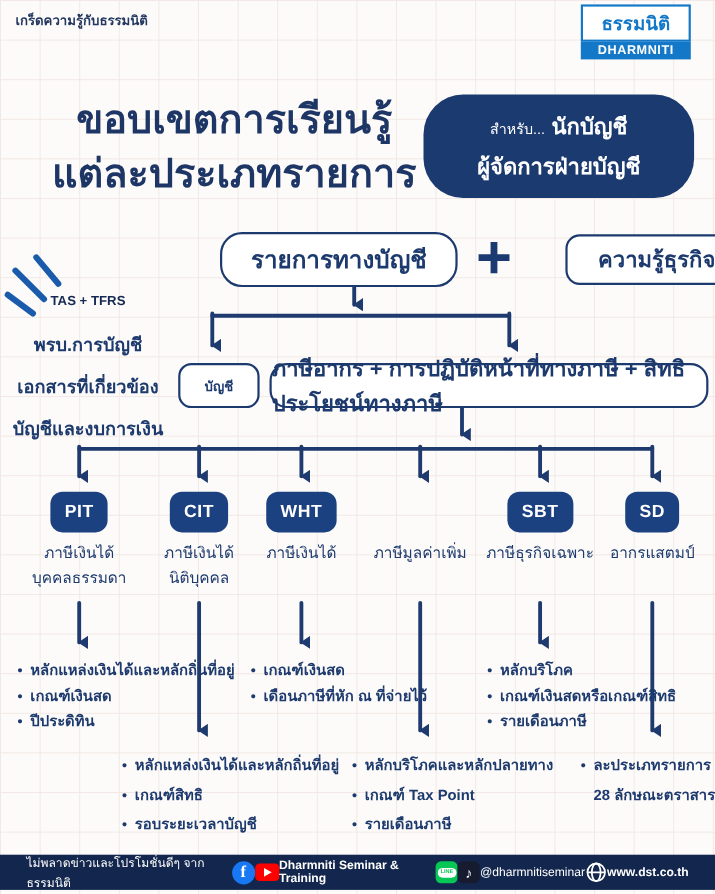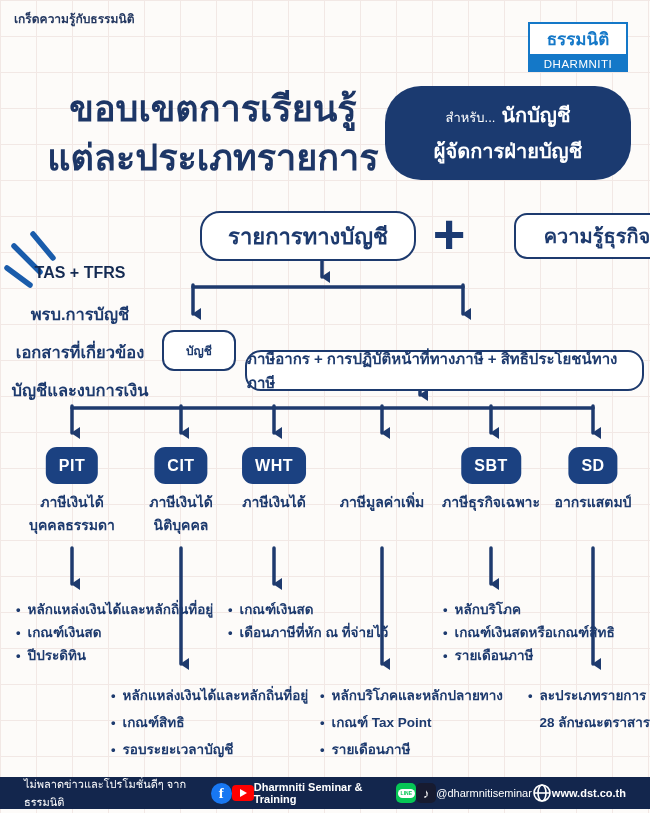--- a/index.html
+++ b/index.html
@@ -7,54 +7,54 @@
   .canvas{
     position:relative;width:650px;height:813px;overflow:hidden;
     background-color:#fdfbf9;
     background-image:linear-gradient(#f2e8e5 1px,transparent 1px),
                      linear-gradient(90deg,#f2e8e5 1px,transparent 1px);
     background-size:36px 36px;
     color:#1d3a6e;
   }
   .tagline{position:absolute;left:14px;top:9px;font-size:12px;font-weight:600;color:#22365f;}
   
-  .logo{position:absolute;right:22px;top:22px;width:100px;text-align:center;padding-left:48px;}
+  .logo{position:absolute;right:22px;top:4px;width:100px;text-align:center;padding-left:48px;}
   .logo-thai{border:2px solid #1478c8;background:#fff;color:#1478c8;font-weight:bold;
     font-size:17px;padding:1px 0 2px;font-family:"Liberation Serif","DejaVu Serif",serif;}
-  .logo-latin{background:#1478c8;color:#fff;font-weight:normal;font-size:11.5px;
+  .logo-latin{background:#1478c8;color:#fff;font-weight:bold;font-size:11.5px;
     letter-spacing:.5px;padding:2px 0;}
   
   .title{position:absolute;left:42px;top:84px;width:342px;text-align:center;
     font-size:36px;font-weight:bold;color:#1d3666;line-height:49px;}
   .badge{position:absolute;left:385px;top:86px;width:246px;height:94px;background:#1b3a70;
     border-radius:36px;color:#fff;display:flex;flex-direction:column;justify-content:center;
     align-items:center;gap:4px;}
   .badge .row1{font-size:20px;font-weight:bold;}
   .badge .row1 .pre{font-size:13px;font-weight:normal;margin-right:6px;margin-top:28px;}
   .badge .row2{font-size:20px;font-weight:bold;}
   
   .obox{position:absolute;background:#fff;border:2.5px solid #1d3a6e;color:#1d3a6e;
     font-weight:bold;display:flex;align-items:center;justify-content:center;}
   .box-acc-items{left:200px;top:211px;width:212px;height:46px;border-radius:20px;font-size:22px;}
   .box-biz{left:478px;top:213px;width:162px;height:42px;border-radius:13px;font-size:20px;margin-left:36px;}
   .plus{position:absolute;left:421px;top:205px;width:56px;height:56px;color:#1b3a72;
     font-size:56px;font-weight:900;display:flex;align-items:center;justify-content:center;}
   .box-account{left:162px;top:330px;width:70px;height:37px;border-radius:12px;font-size:12px;}
-  .box-taxlong{left:245px;top:330px;width:395px;height:37px;border-radius:16px;font-size:15px;margin-top:20px;}
+  .box-taxlong{left:245px;top:330px;width:395px;height:37px;border-radius:16px;font-size:20px;}
   
   .sparkle{position:absolute;left:0;top:228px;}
   .sidenotes{position:absolute;left:4px;top:256px;width:152px;text-align:center;}
-  .sidenotes .hd{font-size:16px;font-weight:bold;color:#142a52;height:38px;line-height:34px;}
+  .sidenotes .hd{font-size:12px;font-weight:bold;color:#142a52;height:38px;line-height:34px;}
   .sidenotes .it{font-size:16.5px;font-weight:600;height:38px;line-height:40px;color:#1d3a6e;}
   
   .codebox{position:absolute;top:447px;transform:translateX(-50%);background:#1b4181;
     color:#fff;font-weight:bold;font-size:16px;border-radius:11px;padding:0 13px;height:37px;
     display:flex;align-items:center;justify-content:center;letter-spacing:.5px;}
   .collabel{position:absolute;top:491px;width:140px;transform:translateX(-50%);
-    text-align:center;font-size:14px;font-weight:700;color:#1d3a6e;line-height:23px;}
+    text-align:center;font-size:14px;font-weight:400;color:#1d3a6e;line-height:23px;}
   .cx0{left:72px}.cx1{left:181px}.cx2{left:274px}.cx3{left:382px}.cx4{left:491px}.cx5{left:593px}
   
   .blist{position:absolute;white-space:nowrap;font-size:13.5px;font-weight:600;color:#1d3a6e;}
   .brow{display:flex;gap:7px;align-items:baseline;}
   .dot{font-size:13px;}
   .bl0{left:16px;top:598px}.bl2{left:228px;top:598px}.bl4{left:443px;top:598px}
   .bl0 .brow,.bl2 .brow,.bl4 .brow{line-height:23px;}
   .bl1{left:111px;top:682px}.bl3{left:320px;top:682px}.bl5{left:528px;top:682px}
   .bl1 .brow,.bl3 .brow,.bl5 .brow{line-height:27px;}
   .bl5 .brow.cont .dot{visibility:hidden;}

